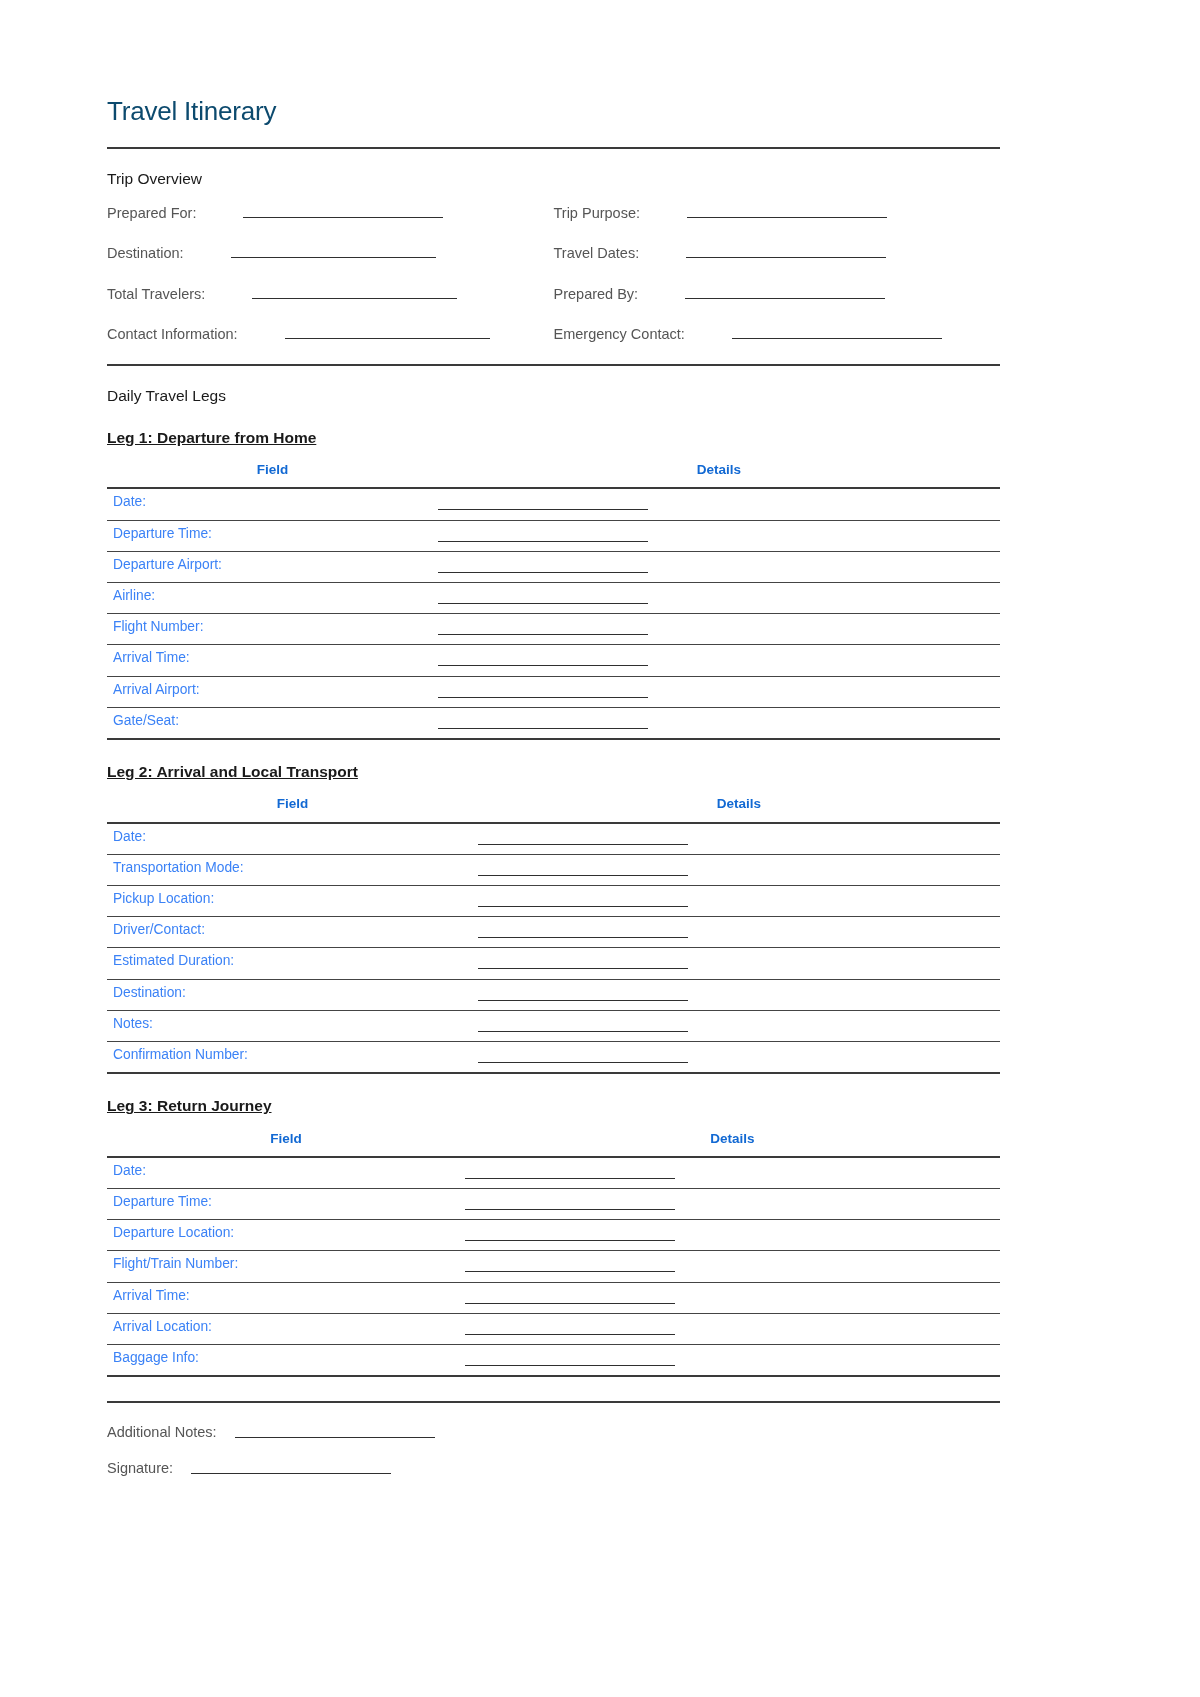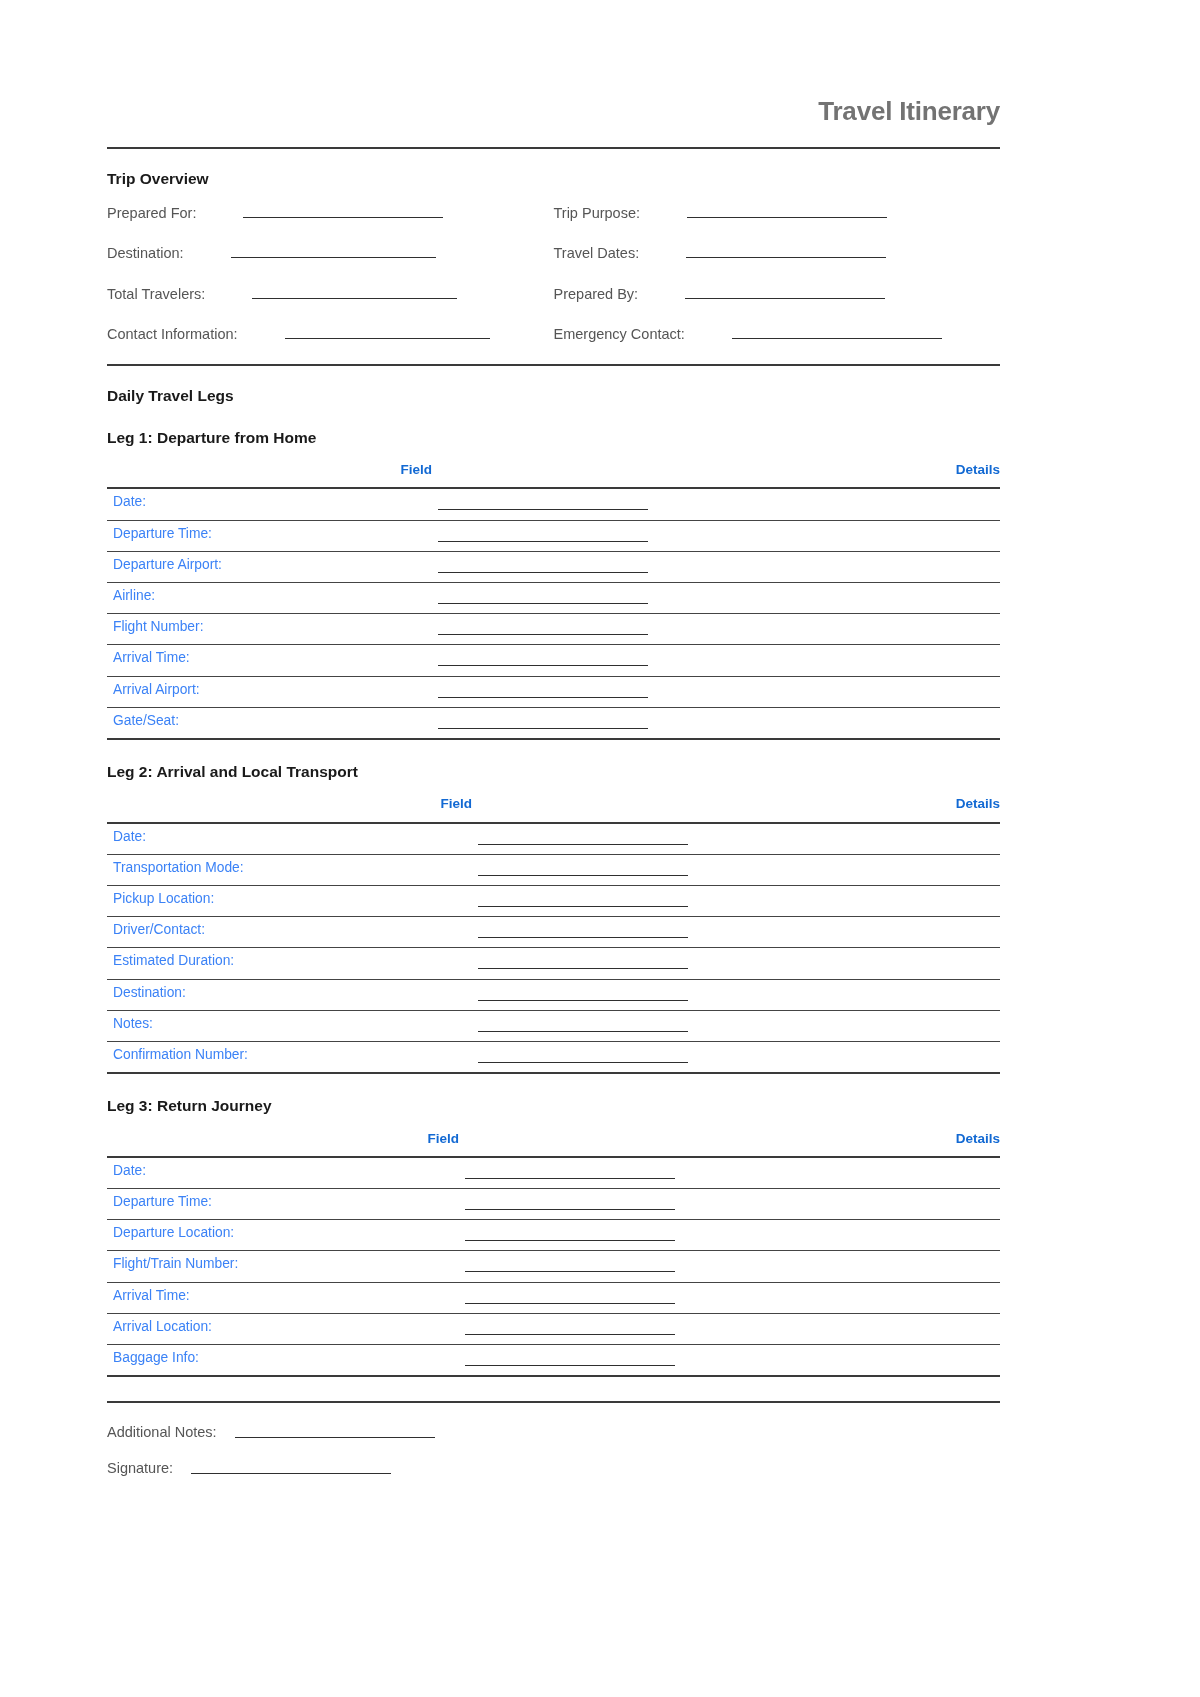--- a/index.html
+++ b/index.html
@@ -16,36 +16,35 @@
   }
   .page {
     position: relative;
     width: 1200px;
     height: 1697px;
     box-sizing: border-box;
     padding: 96px 200px 0 107px;
   }
   .doc-title {
     font-size: 26px;
-    font-weight: bold;
-    color: #737373;
+    font-weight: normal;
+    color: #0c4a6e;
     letter-spacing: -0.2px;
     margin: 0 0 20px 0;
     line-height: 1.2;
-    text-align: right;
   }
   .rule {
     height: 0;
     border-top: 2.5px solid #3a3a3a;
     width: 893px;
     margin: 0;
   }
   .section-heading {
     font-size: 15.5px;
-    font-weight: bold;
+    font-weight: normal;
     color: #1a1a1a;
     margin: 20px 0 0 0;
     line-height: 1.3;
   }
   .overview {
     margin-top: 14px;
     width: 893px;
   }
   .ov-row {
     display: flex;
@@ -82,29 +81,30 @@
   .overview-bottom-rule {
     margin-top: 14px;
   }
 
   .leg-title {
     font-size: 15.5px;
     font-weight: bold;
     color: #1a1a1a;
     margin: 22px 0 0 0;
     line-height: 1.3;
+    text-decoration: underline;
   }
   table.leg-table {
     width: 893px;
     border-collapse: collapse;
     margin-top: 14px;
     table-layout: fixed;
   }
   table.leg-table th {
-    text-align: right;
+    text-align: center;
     font-size: 13.5px;
     font-weight: bold;
     color: #1269d3;
     padding: 0 0 9px 6px;
     border-bottom: 2.2px solid #3a3a3a;
     line-height: 1.2;
   }
   table.leg-table td {
     font-size: 13.8px;
     color: #3b82f6;

